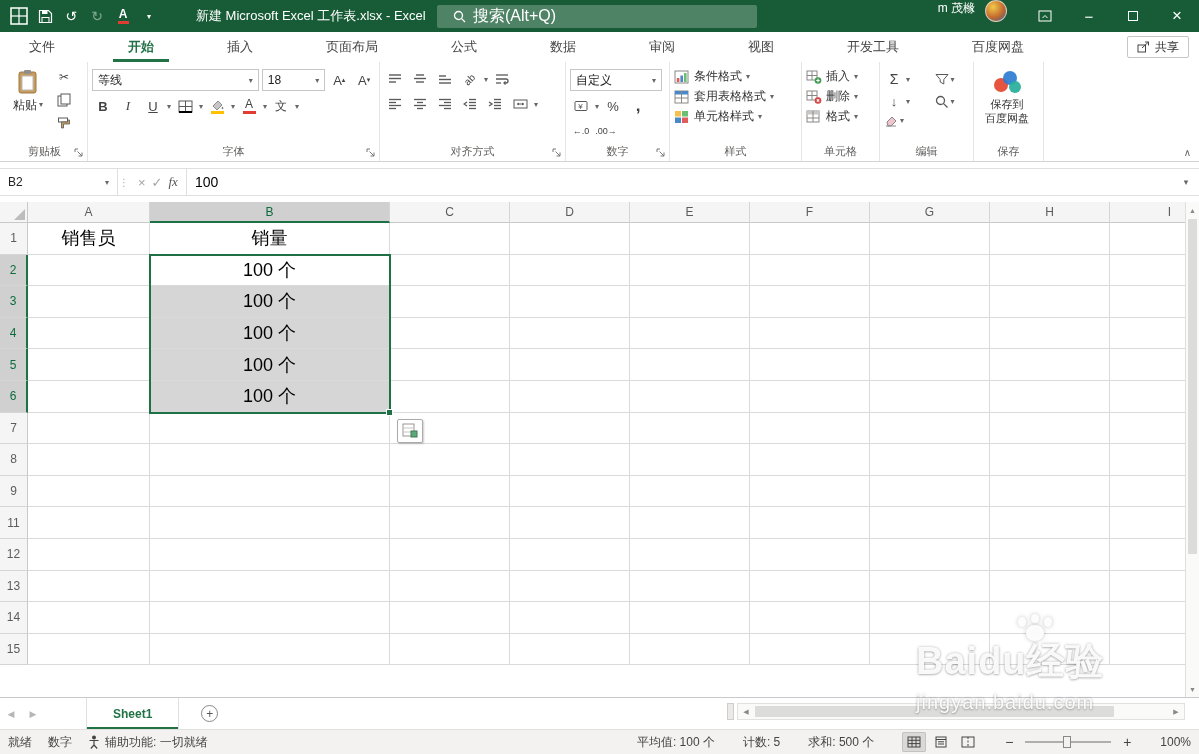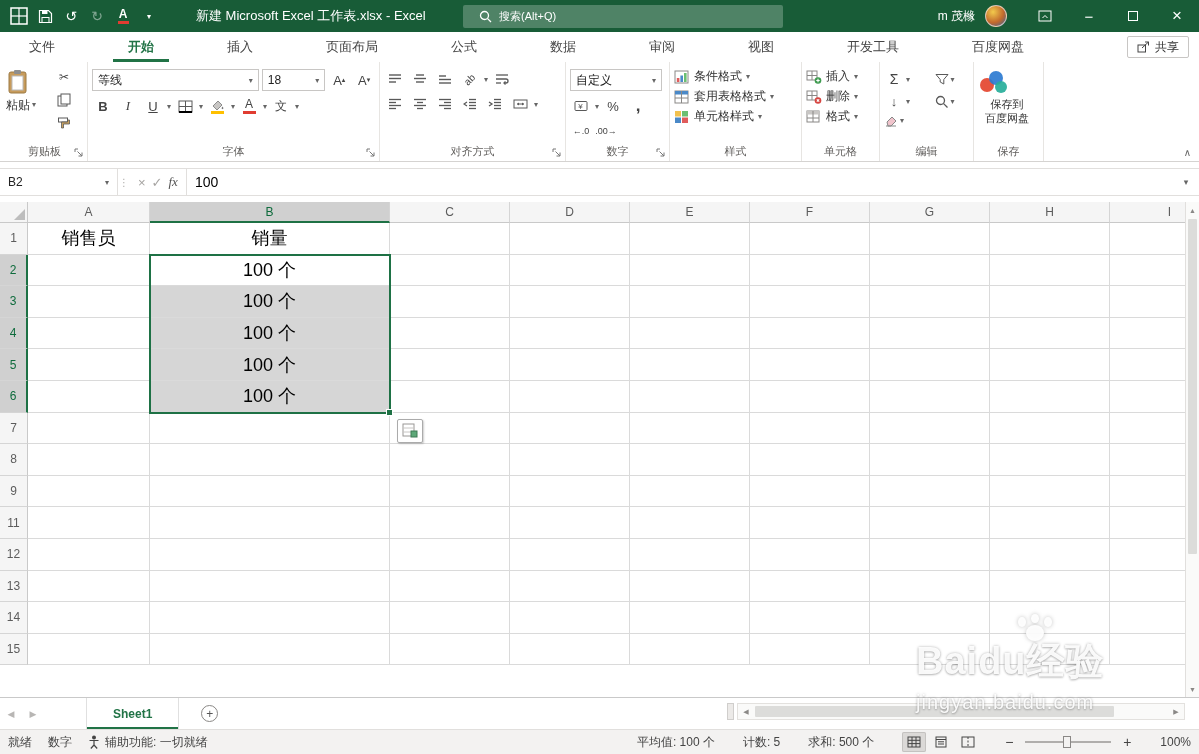--- a/index.html
+++ b/index.html
@@ -8,43 +8,43 @@
   .app{position:relative;width:1199px;height:754px;background:#fff;color:#262626;font-size:12px;}
 
   
   .titlebar{height:32px;background:#185C37;display:flex;align-items:center;color:#fff;position:relative;}
   .tb-icons{display:flex;align-items:center;padding-left:6px;}
   .tb-btn{width:26px;height:32px;display:flex;align-items:center;justify-content:center;font-size:14px;}
   .dim{opacity:.45;}
   .qa-a{display:flex;flex-direction:column;align-items:center;line-height:1;font-size:12px;font-weight:bold;}
   .qa-a .bar{width:11px;height:3px;background:#E03C31;margin-top:1px;}
   .tb-title{margin-left:34px;font-size:13px;white-space:nowrap;}
-  .tb-search{position:absolute;left:463px;top:5px;width:320px;height:23px;background:rgba(255,255,255,.24);
-    border-radius:2px;display:flex;align-items:center;gap:7px;padding-left:16px;font-size:11px;color:#fff;}
-  .tb-right{margin-left:auto;display:flex;align-items:center;height:32px;}
+  .tb-search{position:absolute;left:437px;top:5px;width:320px;height:23px;background:rgba(255,255,255,.24);
+    border-radius:2px;display:flex;align-items:center;gap:7px;padding-left:16px;font-size:16px;color:#fff;}
+  .tb-right{margin-left:auto;display:flex;align-items:flex-start;height:32px;}
   .tb-user{font-size:12px;margin-right:10px;}
   .avatar{width:22px;height:22px;border-radius:50%;margin-right:16px;
     background:radial-gradient(circle at 35% 30%,#F2C94C 0%,#C26A2D 55%,#2D5FA0 100%);border:1px solid rgba(255,255,255,.6);}
   .winbtn{width:44px;height:32px;display:flex;align-items:center;justify-content:center;font-size:15px;}
   .maxbox{width:10px;height:10px;border:1.3px solid #fff;display:inline-block;}
 
   
   .tabrow{height:30px;background:#fff;display:flex;align-items:stretch;padding-left:14px;position:relative;}
   .tabs-container{display:flex;align-items:stretch;gap:43px;}
   .rtab{padding:0 15px;display:flex;align-items:center;font-size:13px;color:#444;white-space:nowrap;}
   .rtab.active{color:#217346;font-weight:bold;box-shadow:inset 0 -3px 0 #217346;}
   .share-btn{position:absolute;right:10px;top:4px;height:22px;border:1px solid #C8C6C4;border-radius:2px;
     display:flex;align-items:center;gap:5px;padding:0 9px;font-size:12px;color:#333;background:#fff;}
 
   
   .ribbon{height:100px;background:#fff;border-bottom:1px solid #D5D3D1;display:flex;align-items:stretch;padding-left:2px;position:relative;}
   .rgroup{position:relative;display:flex;flex-direction:column;padding:2px 4px 16px;border-right:1px solid #E7E5E2;}
   .grp-label{position:absolute;bottom:2px;left:0;right:0;text-align:center;font-size:11px;color:#605E5C;white-space:nowrap;}
   .dlaunch{position:absolute;bottom:2px;right:2px;width:12px;height:12px;display:flex;align-items:center;justify-content:center;}
-  .bigbtn{display:flex;flex-direction:column;justify-content:flex-start;gap:3px;padding-top:5px;
+  .bigbtn{display:flex;flex-direction:column;align-items:center;justify-content:flex-start;gap:3px;padding-top:5px;
     font-size:12px;color:#333;text-align:center;}
   .blabel{display:flex;align-items:center;gap:2px;line-height:1.2;}
   .blabel2{font-size:11px;line-height:1.25;color:#333;}
   .arr{font-size:8px;color:#666;}
   .ic18{width:20px;height:18px;display:inline-flex;align-items:center;justify-content:center;font-size:12px;color:#444;}
   .ic22{width:22px;height:20px;display:inline-flex;align-items:center;justify-content:center;font-size:13px;color:#444;}
   .gc-row{display:flex;gap:4px;}
   .minicol{display:flex;flex-direction:column;gap:5px;padding-top:4px;}
   .fcol{display:flex;flex-direction:column;gap:5px;padding-top:5px;}
   .frow{display:flex;align-items:center;gap:3px;}

